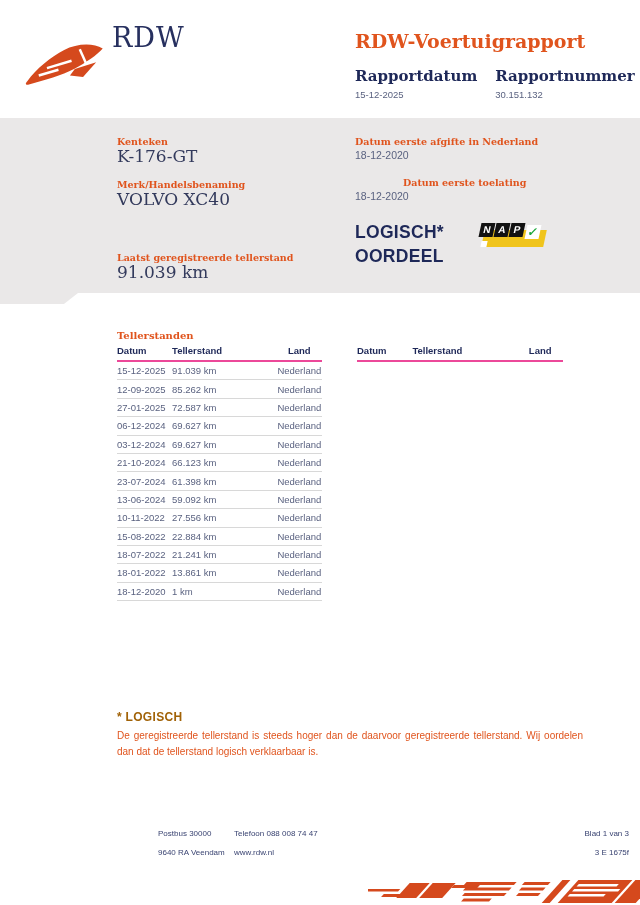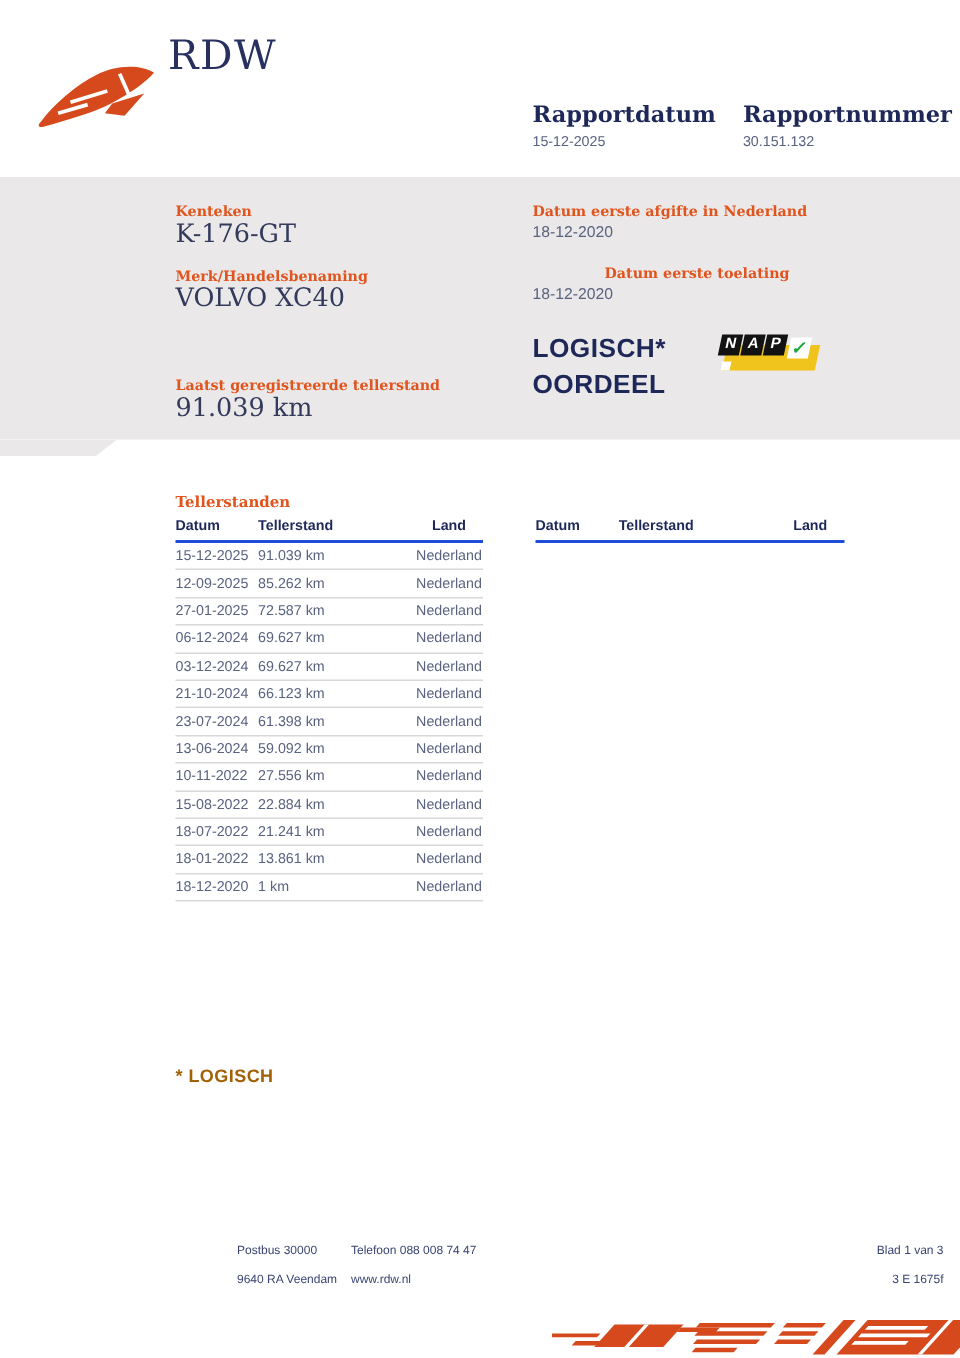--- a/index.html
+++ b/index.html
@@ -45,21 +45,21 @@
     color:#1ea83c;font-weight:800;font-size:12px;text-align:center;line-height:14px;
     transform:skewX(-12deg);}
 
   
   .section-heading{position:absolute;left:117px;top:330px;font-family:"DejaVu Serif",serif;
     font-weight:700;font-size:10px;color:#e0541d;}
   .tbl{position:absolute;top:345px;font-size:9.5px;color:#5a6280;}
   .tbl1{left:117px;width:205px;}
   .tbl2{left:357px;width:206px;}
   .tbl-head{display:flex;font-weight:700;color:#1e2858;padding-bottom:4px;
-    border-bottom:2px solid #1d4ed8;}
+    border-bottom:2px solid #ec4899;}
   .tbl-row{display:flex;height:17.4px;align-items:center;border-bottom:1px solid #d8d8d8;}
   .col-datum{width:34%;text-align:left;}
   .col-teller{width:38%;}
   .col-land{width:28%;text-align:center;padding-left:43px;}
 
   
   .footnote-title{position:absolute;left:117px;top:710px;font-weight:800;font-size:12px;
     color:#a16207;letter-spacing:0.3px;}
   .footnote-text{position:absolute;left:117px;top:728px;width:466px;font-size:10px;
     line-height:15.5px;color:#e0541d;text-align:justify;}
@@ -83,20 +83,21 @@
     <path fill="#d5491d" d="M96 9 C84 2 64 3 49 11 C33 19 15 34 4 49 C1 52 2 54 6 53 C26 47 46 42 61 34 C76 26 89 17 96 9 Z"></path>
     <path fill="#d5491d" d="M62 34 L88 26 L72 44 L56 42 Z"></path>
     <g stroke="#ffffff" stroke-width="3">
       <line x1="28" y1="33" x2="58" y2="24"></line>
       <line x1="18" y1="42" x2="42" y2="35"></line>
       <line x1="68" y1="10" x2="76" y2="28"></line>
     </g>
   </svg>
   <div class="logo-text">RDW</div>
 
+  <div class="report-title">RDW-Voertuigrapport</div>
 
   <div class="meta">
     <div class="meta-col">
       <div class="m-label">Rapportdatum</div>
       <div class="m-value">15-12-2025</div>
     </div>
     <div class="meta-col">
       <div class="m-label">Rapportnummer</div>
       <div class="m-value">30.151.132</div>
     </div>
@@ -224,20 +225,21 @@
 
   <div class="tbl tbl2">
     <div class="tbl-head">
       <span class="col-datum">Datum</span>
       <span class="col-teller">Tellerstand</span>
       <span class="col-land">Land</span>
     </div>
   </div>
 
   <div class="footnote-title">* LOGISCH</div>
+  <div class="footnote-text">De geregistreerde tellerstand is steeds hoger dan de daarvoor geregistreerde tellerstand. Wij oordelen dan dat de tellerstand logisch verklaarbaar is.</div>
 
   <div class="ft ft-a1">Postbus 30000</div>
   <div class="ft ft-a2">9640 RA Veendam</div>
   <div class="ft ft-p">Telefoon 088 008 74 47</div>
   <div class="ft ft-w">www.rdw.nl</div>
   <div class="ft ft-page">Blad 1 van 3</div>
   <div class="ft ft-code">3 E 1675f</div>
 
   <svg class="bottom-art" viewBox="0 0 272 29" xmlns="http://www.w3.org/2000/svg">
     <g transform="translate(16,0) skewX(-42)" fill="#d5491d">

